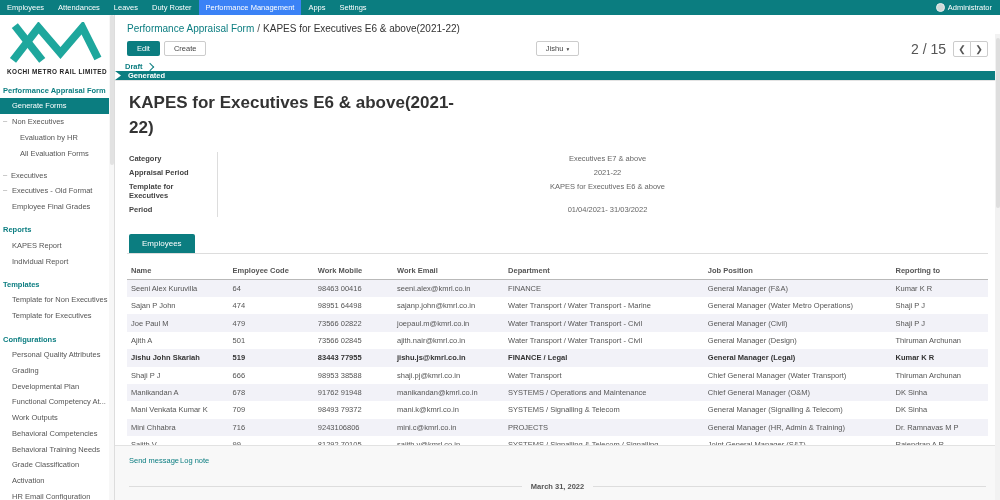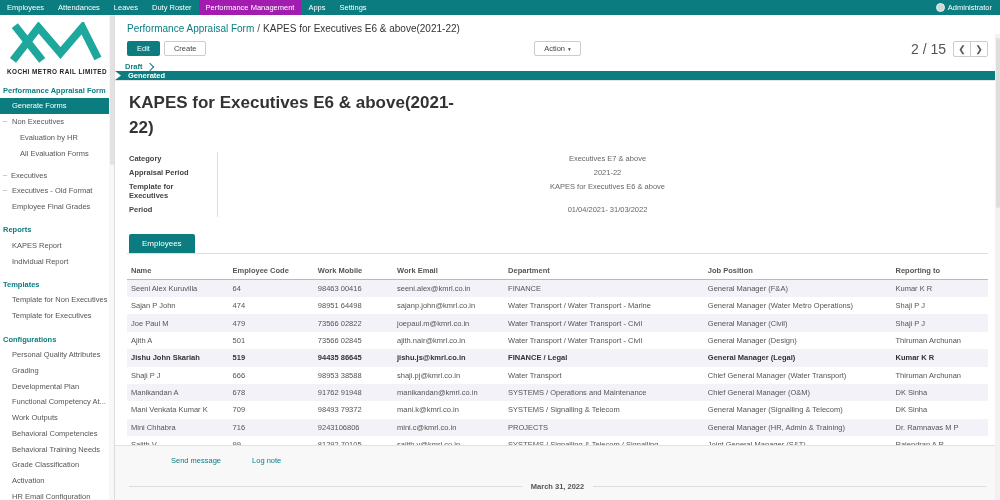--- a/index.html
+++ b/index.html
@@ -2,21 +2,21 @@
 <html><head>
 <meta charset="utf-8">
 <style>
   * { box-sizing: border-box; margin: 0; padding: 0; }
   html,body { width:1000px; height:500px; overflow:hidden; }
   body { font-family:"Liberation Sans", sans-serif; font-size:7.5px; color:#444; background:#fff; position:relative; }
 
   
   .navbar { height:15px; background:#0b7d80; display:flex; align-items:stretch; color:#fff; }
   .nav-item { padding:0 7px; display:flex; align-items:center; cursor:pointer; white-space:nowrap; }
-  .nav-item.active { background:#a21caf; }
+  .nav-item.active { background:#3b82f6; }
   .nav-spacer { flex:1; }
   .nav-user { display:flex; align-items:center; gap:3px; padding:0 8px; }
   .avatar { width:9px; height:9px; border-radius:50%; background:#cfd8d8; border:0.5px solid #e8eeee; }
 
   
   .layout { display:flex; height:485px; }
 
   
   .sidebar { width:115px; flex:none; border-right:1px solid #ddd; background:#fff; position:relative; overflow:hidden; }
   .logo-wrap { padding:7px 8px 3px 8px; }
@@ -71,21 +71,21 @@
   table.emp { width:100%; border-collapse:collapse; margin-top:8px; table-layout:fixed; }
   .emp th { text-align:left; font-weight:bold; color:#555; padding:4px 4px; border-bottom:1px solid #b9b9b9; cursor:pointer; overflow:hidden; white-space:nowrap; }
   .emp td { padding:4.2px 4px; color:#555; overflow:hidden; white-space:nowrap; }
   .emp tbody tr { cursor:pointer; }
   .emp tbody tr:nth-child(odd) td { background:#f2f2f8; }
   .emp tbody tr.row-bold td { font-weight:bold; color:#333; }
   .emp { border-bottom:2px solid #cfcfcf; }
 
   
   .chatter { height:55px; flex:none; background:#f8f8f8; border-top:1px solid #e2e2e2; padding:10px 14px 0 14px; }
-  .chatter-links { display:flex; gap:31px;margin-left:42px; }
+  .chatter-links { display:flex; gap:1px; }
   .chatter-link { color:#0b7d80; cursor:pointer; }
   .date-sep { display:flex; align-items:center; margin-top:17px; }
   .date-sep .line { flex:1; height:1px; background:#ddd; }
   .date-sep .date-text { margin:0 9px; font-weight:bold; color:#555; }
 
   
   .main-scroll { position:absolute; right:0; top:34px; bottom:0; width:5px; background:#f2f2f2; }
   .main-scroll .thumb { position:absolute; top:4px; left:0.5px; width:4px; height:170px; background:#dedede; border-radius:2px; }
 </style>
 </head>
@@ -158,21 +158,21 @@
         <span class="bc-parent">Performance Appraisal Form</span>
         <span class="bc-sep">/</span>
         <span class="bc-current">KAPES for Executives E6 &amp; above(2021-22)</span>
       </div>
       <div class="buttons-row">
         <div class="btn-group-left">
           <button class="btn btn-primary">Edit</button>
           <button class="btn btn-default">Create</button>
         </div>
         <button class="btn btn-default">
-          <span>Action</span><span class="btn-caret">▾</span>
+          <span>Jishu</span><span class="btn-caret">▾</span>
         </button>
         <div class="btn-group-right">
           <span class="pager-count">2 / 15</span>
           <span class="pager-btns">
             <button class="pager-btn prev">
                 <span>❮</span>
               </button>
             <button class="pager-btn next">
                 <span>❯</span>
               </button>
@@ -271,21 +271,21 @@
             <td>501</td>
             <td>73566 02845</td>
             <td>ajith.nair@kmrl.co.in</td>
             <td>Water Transport / Water Transport - Civil</td>
             <td>General Manager (Design)</td>
             <td>Thiruman Archunan</td>
           </tr>
           <tr class="row-bold">
             <td>Jishu John Skariah</td>
             <td>519</td>
-            <td>94435 86645</td>
+            <td>83443 77955</td>
             <td>jishu.js@kmrl.co.in</td>
             <td>FINANCE / Legal</td>
             <td>General Manager (Legal)</td>
             <td>Kumar K R</td>
           </tr>
           <tr>
             <td>Shaji P J</td>
             <td>666</td>
             <td>98953 38588</td>
             <td>shaji.pj@kmrl.co.in</td>

